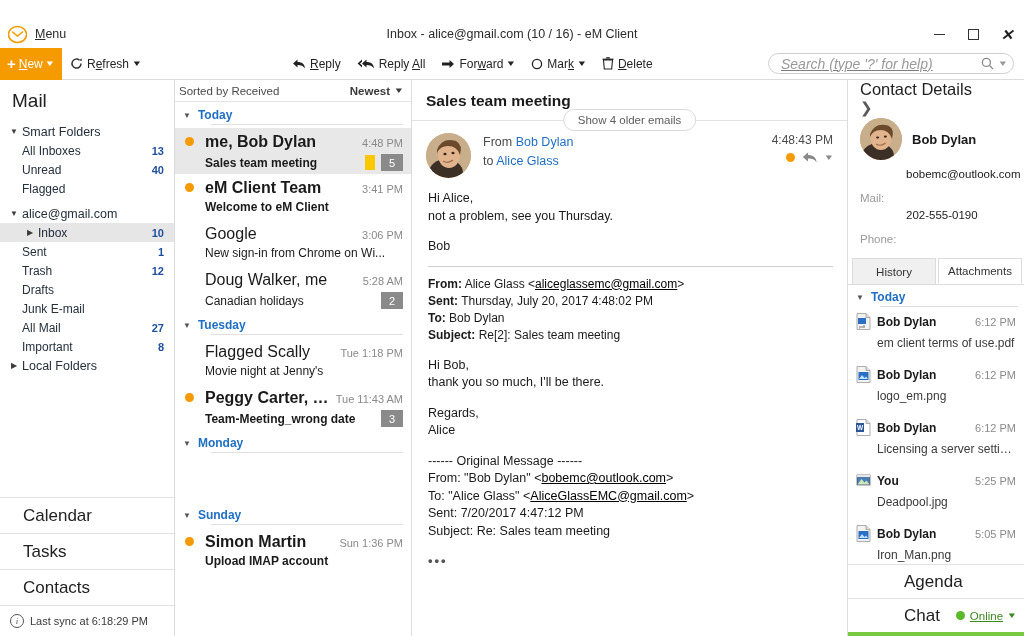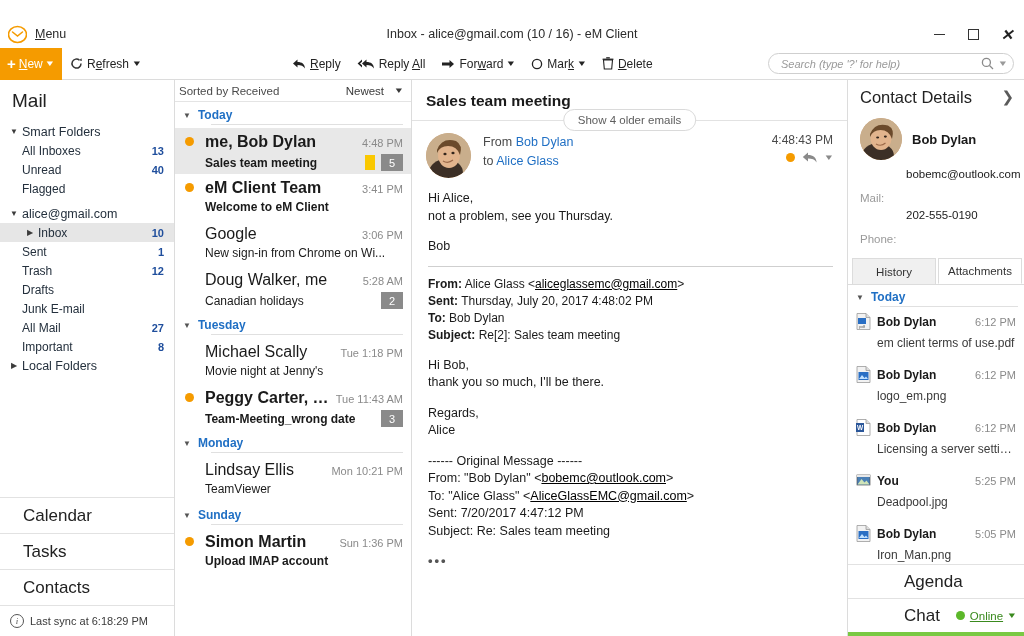--- a/index.html
+++ b/index.html
@@ -43,22 +43,22 @@
   }
   .tb-btn u { text-decoration: underline; }
   .ico { display: inline-flex; align-items: center; justify-content: center; }
   .tb-center { position: absolute; left: 284px; display: flex; align-items: center; }
   .search-wrap { margin-left: auto; margin-right: 10px; position: relative; }
   .search-box {
     width: 246px; height: 21px; border: 1px solid #cfcfcf; border-radius: 11px;
     background: #fff; display: flex; align-items: center; padding: 0 6px 0 12px;
   }
   .search-box input {
-    border: 0; outline: 0; flex: 1; font-size: 11px; font-style: italic; color: #7d7d7d;
-    font-family: "Liberation Sans", sans-serif; background: transparent;
+    border: 0; outline: 0; flex: 1; font-size: 14px; font-style: italic; color: #7d7d7d;
+    font-family: "Liberation Sans", sans-serif; background: transparent; text-decoration: underline;
   }
   .search-box input::placeholder { color: #9a9a9a; font-style: italic; }
 
   
   .body { flex: 1; display: flex; min-height: 0; }
 
   
   .sidebar { width: 175px; flex: 0 0 175px; border-right: 1px solid #dcdcdc; display: flex; flex-direction: column; background: #fff; }
   .side-top { flex: 1; overflow: hidden; }
   .side-head { font-size: 19px; color: #222; padding: 10px 0 8px 12px; font-weight: 400; }
@@ -78,21 +78,21 @@
   .lvl1b .tw2 { width: 16px; flex: 0 0 16px; display:flex; align-items:center; justify-content:center; font-size:8px; color:#3b3b3b; }
   .side-nav { border-top: 1px solid #e2e2e2; }
   .nav-item { height: 36px; display: flex; align-items: center; padding-left: 23px; font-size: 17px; color: #222; border-bottom: 1px solid #e2e2e2; }
   .sync { height: 30px; display: flex; align-items: center; gap: 6px; padding-left: 10px; font-size: 11px; color: #3a3a3a; }
   .info-ico { width: 14px; height: 14px; border: 1.3px solid #555; border-radius: 50%; display:flex; align-items:center; justify-content:center; font-size: 9px; font-style: italic; color: #555; font-family: "Liberation Serif", serif; }
 
   
   .msglist { width: 237px; flex: 0 0 237px; border-right: 1px solid #dcdcdc; display: flex; flex-direction: column; background: #fff; }
   .ml-head { height: 22px; display: flex; align-items: center; padding: 0 8px 0 4px; font-size: 11.5px; color: #4a4a4a; border-bottom: 1px solid #e4e4e4; }
   .ml-head .sorted { flex: 1; }
-  .ml-head .newest { display: flex; align-items: center; gap: 11px; color: #3a3a3a; }
+  .ml-head .newest { display: flex; align-items: center; gap: 5px; color: #3a3a3a; font-weight: bold; }
   .ml-body { flex: 1; overflow: hidden; }
   .grp-head { height: 26px; display: flex; align-items: center; gap: 7px; padding: 0 8px 0 8px; color: #1f6fc4; font-size: 12px; font-weight: bold; position: relative; }
   .grp-head .gcaret { font-size: 8px; color: #555; }
   .grp-head .gline { position: absolute; left: 36px; right: 8px; bottom: 3px; height: 1px; background: #e0e0e0; }
   .msg { height: 46px; padding: 5px 8px 0 8px; position: relative; display: flex; }
   .msg.sel { background: #e8e8e8; }
   .msg .dotcol { width: 22px; flex: 0 0 22px; padding-top: 4px; }
   .udot { width: 9px; height: 9px; border-radius: 50%; background: #f59b00; display: block; margin-left: 2px; }
   .msg .mc { flex: 1; min-width: 0; }
   .mrow1 { display: flex; align-items: baseline; }
@@ -126,21 +126,21 @@
   .spacer8 { height: 13px; }
   .qhr { height: 1px; background: #cfcfcf; margin: 10px 0 9px 0; width: 100%; }
   .qhead { font-size: 12px; line-height: 17px; }
   .qhead b { font-weight: bold; }
   .lnk { color: #000000; text-decoration: underline; }
   .orig { font-family: "Liberation Sans", sans-serif; font-size: 12.5px; line-height: 17.5px; }
   .dots { letter-spacing: 2px; color: #555; font-weight: bold; font-size: 13px; margin-top: 12px; }
 
   
   .rightp { width: 176px; flex: 0 0 176px; display: flex; flex-direction: column; background: #fff; }
-  .cd-head { height: 34px; display: flex; align-items: center; padding: 0 10px 0 12px; }
+  .cd-head { height: 34px; display: flex; padding: 0 10px 0 12px; flex-direction: column; }
   .cd-head .t { flex: 1; font-size: 16.5px; color: #222; }
   .cd-head .chev { font-size: 15px; color: #5a5a5a; }
   .cd-person { display: flex; align-items: center; padding: 4px 10px 6px 12px; gap: 10px; }
   .avatar-sm { width: 42px; height: 42px; border-radius: 50%; overflow: hidden; flex: 0 0 42px; background: #caa37a; }
   .cd-person .nm { font-size: 13px; font-weight: bold; color: #1a1a1a; }
   .cd-field { display: flex; font-size: 11.5px; line-height: 17px; padding-left: 12px; }
   .cd-field .lb { width: 46px; flex: 0 0 46px; color: #9a9a9a; margin-top: 24px; }
   .cd-field .vl { color: #1a1a1a; white-space: nowrap; overflow: hidden; text-overflow: ellipsis; }
   .tabs { display: flex; margin-top: 10px; border-bottom: 1px solid #dcdcdc; padding-left: 4px; }
   .tab { flex: 1; height: 26px; display: flex; align-items: center; justify-content: center; font-size: 11.5px; color: #333; background: #f0f0f0; border: 1px solid #dcdcdc; border-bottom: none; margin-right: 2px; }
@@ -421,21 +421,21 @@
 
         <div class="grp-head">
           <span class="gcaret">▼</span>
           <span>Tuesday</span>
           <span class="gline"></span>
         </div>
         <div class="msg">
           <div class="dotcol"></div>
           <div class="mc">
             <div class="mrow1">
-              <span class="sender">Michael Scally</span>
+              <span class="sender">Flagged Scally</span>
               <span class="time">Tue 1:18 PM</span>
             </div>
             <div class="mrow2">
               <span class="subject">Movie night at Jenny's</span>
             </div>
           </div>
         </div>
         <div class="msg unread">
           <div class="dotcol">
               <span class="udot"></span>
@@ -452,29 +452,20 @@
           </div>
         </div>
 
         <div class="grp-head">
           <span class="gcaret">▼</span>
           <span>Monday</span>
           <span class="gline"></span>
         </div>
         <div class="msg">
           <div class="dotcol"></div>
-          <div class="mc">
-            <div class="mrow1">
-              <span class="sender">Lindsay Ellis</span>
-              <span class="time">Mon 10:21 PM</span>
-            </div>
-            <div class="mrow2">
-              <span class="subject">TeamViewer</span>
-            </div>
-          </div>
         </div>
 
         <div class="grp-head">
           <span class="gcaret">▼</span>
           <span>Sunday</span>
           <span class="gline"></span>
         </div>
         <div class="msg unread">
           <div class="dotcol">
               <span class="udot"></span>

